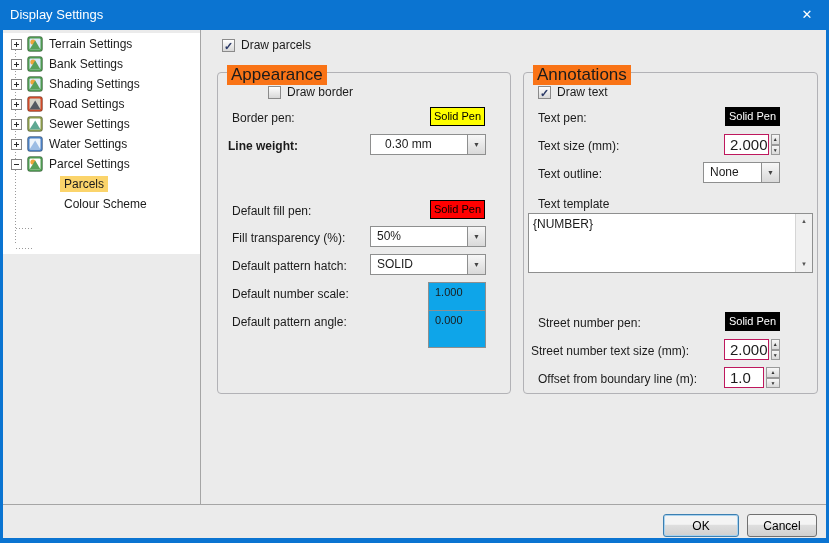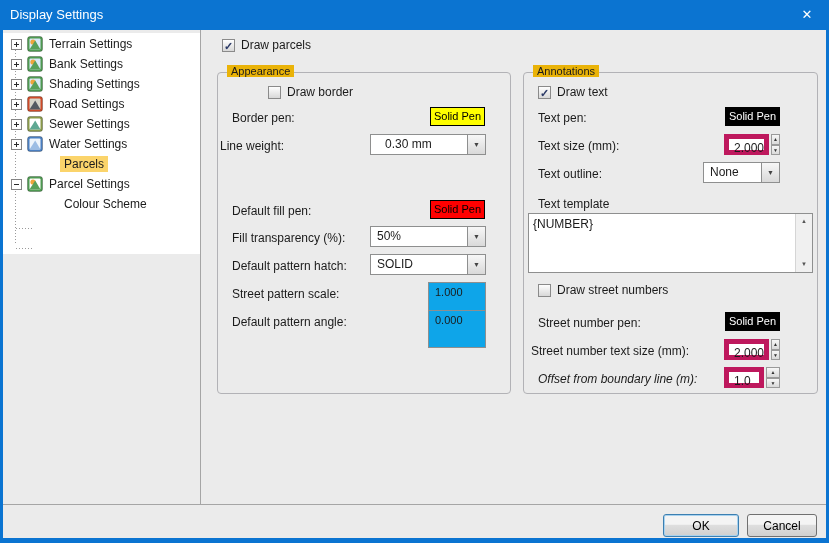--- a/index.html
+++ b/index.html
@@ -22,42 +22,42 @@
   .expander{position:absolute;left:8px;top:5px;width:9px;height:9px;background:#fff;border:1px solid #848484;}
   .expander .h{position:absolute;left:2px;top:4px;width:5px;height:1px;background:#2b2b2b;}
   .expander .v{position:absolute;left:4px;top:2px;width:1px;height:5px;background:#2b2b2b;}
   .ticon{position:absolute;left:24px;top:2px;width:16px;height:16px;}
   #treelines{position:absolute;left:12px;top:14px;width:1px;height:200px;
     background-image:linear-gradient(#9a9a9a 1px,transparent 1px);background-size:1px 3px;}
   .stub{position:absolute;left:13px;width:18px;height:1px;
     background-image:linear-gradient(90deg,#9a9a9a 1px,transparent 1px);background-size:3px 1px;}
   
   .group{position:absolute;border:1px solid #b2b2b6;border-radius:4px;}
-  .group>.legend{position:absolute;top:-8px;left:9px;background:#eab308;padding:0 4px;font-size:11px;}
+  .group>.legend{position:absolute;top:-8px;left:9px;background:#f97316;padding:0 4px;font-size:17px;}
   .flabel{position:absolute;white-space:nowrap;font-size:12px;}
   
   .cbrow{position:absolute;display:flex;align-items:center;gap:6px;}
   .checkbox{display:inline-block;width:13px;height:13px;border:1px solid #8a8a8a;
     background:linear-gradient(#fefefe,#d8d8d8);font-size:11px;line-height:12px;text-align:center;
     color:#2b3a67;font-weight:bold;box-sizing:border-box;}
   
   .penbtn{position:absolute;width:55px;height:19px;border:1px solid #000;font-size:11px;
     text-align:center;line-height:17px;box-sizing:border-box;cursor:pointer;}
   
   .combo{position:absolute;height:21px;background:#fff;border:1px solid #8e8f8f;box-sizing:border-box;display:flex;}
   .combo .val{flex:1;line-height:19px;padding-left:6px;font-size:12px;white-space:nowrap;overflow:hidden;}
   .combo .btn{width:17px;border-left:1px solid #8e8f8f;background:linear-gradient(#f7f7f7,#d9d9d9);
     display:flex;align-items:center;justify-content:center;font-size:7px;color:#444;cursor:pointer;}
   
   .field{position:absolute;height:38px;background:#0ea5e9;border:1px solid #8e8f8f;box-sizing:border-box;
     line-height:19px;padding-left:6px;font-size:11px;}
   
   .spinner{position:absolute;height:21px;width:56px;display:flex;box-sizing:border-box;}
-  .spinner .num{flex:1;background:#fff;border:5px solid #be185d;box-sizing:border-box;
-    line-height:19px;padding-left:5px;font-size:12px;}
+  .spinner .num{flex:1;background:#fff;border:1px solid #be185d;box-sizing:border-box;
+    line-height:19px;padding-left:5px;font-size:15px;}
   .spinner .btns{width:14px;display:flex;flex-direction:column;margin-left:2px;}
   .spinner .btns span{flex:1;border:1px solid #9a9a9a;background:linear-gradient(#f7f7f7,#d9d9d9);
     font-size:5px;color:#333;text-align:center;line-height:8px;box-sizing:border-box;cursor:pointer;}
   
   .textarea{position:absolute;background:#fff;border:1px solid #8e8f8f;box-sizing:border-box;}
   .textarea .content{position:absolute;left:4px;top:3px;font-size:12px;}
   .textarea .sbar{position:absolute;right:0;top:0;bottom:0;width:16px;background:#f0f0f0;border-left:1px solid #d5d5d5;}
   .textarea .sbar span{position:absolute;left:0;width:16px;height:15px;text-align:center;font-size:6px;
     line-height:15px;color:#555;cursor:pointer;}
   .textarea .sbar .up{top:0;}
@@ -151,34 +151,34 @@
             <span class="h"></span>
             <span class="v"></span>
           </span>
           <span class="ticon"><svg width="16" height="16" viewBox="0 0 16 16" xmlns="http://www.w3.org/2000/svg">
               <rect x="0.5" y="0.5" width="15" height="15" rx="2.5" fill="#4a7fc1" stroke="rgba(0,0,0,0.25)"></rect>
               <rect x="2.5" y="2.5" width="11" height="11" rx="1" fill="#eef4fb"></rect>
               <path d="M2.5 13.5 L8.2 4.6 L13.5 13.5 Z" fill="#9dbde4"></path>
             </svg></span>
           <span class="lbl">Water Settings</span>
         </div>
+        <div class="trow">
+          <span class="expander">
+            <span class="h"></span>
+          </span>
+          <span class="ticon"><svg width="16" height="16" viewBox="0 0 16 16" xmlns="http://www.w3.org/2000/svg">
+              <rect x="0.5" y="0.5" width="15" height="15" rx="2.5" fill="#4e9a51" stroke="rgba(0,0,0,0.25)"></rect>
+              <rect x="2.5" y="2.5" width="11" height="11" rx="1" fill="#ffffff"></rect>
+              <circle cx="6" cy="6" r="2.6" fill="#f0a53c"></circle>
+              <path d="M2.5 13.5 L8.2 4.6 L13.5 13.5 Z" fill="#58a05a"></path>
+            </svg></span>
+          <span class="lbl">Parcel Settings</span>
+        </div>
         <div class="trow child">
           <span class="lbl sel" style="background: rgb(251, 212, 107);">Parcels</span>
-        </div>
-        <div class="trow">
-          <span class="expander">
-            <span class="h"></span>
-          </span>
-          <span class="ticon"><svg width="16" height="16" viewBox="0 0 16 16" xmlns="http://www.w3.org/2000/svg">
-              <rect x="0.5" y="0.5" width="15" height="15" rx="2.5" fill="#4e9a51" stroke="rgba(0,0,0,0.25)"></rect>
-              <rect x="2.5" y="2.5" width="11" height="11" rx="1" fill="#ffffff"></rect>
-              <circle cx="6" cy="6" r="2.6" fill="#f0a53c"></circle>
-              <path d="M2.5 13.5 L8.2 4.6 L13.5 13.5 Z" fill="#58a05a"></path>
-            </svg></span>
-          <span class="lbl">Parcel Settings</span>
         </div>
         <div class="trow child">
           <span class="lbl">Colour Scheme</span>
         </div>
       </div>
     <div id="vsep"></div>
     <div id="hsep"></div>
 
     <div class="cbrow" style="left:219px;top:8px;">
       <span class="checkbox">✓</span>
@@ -189,42 +189,42 @@
       <span class="legend">Appearance</span>
 
       <div class="cbrow" style="left:14px;top:12px;padding-left:36px;">
         <span class="checkbox"></span>
         <span>Draw border</span>
       </div>
 
       <span class="flabel" style="left:14px;top:38px;">Border pen:</span>
       <span class="penbtn" style="left: 212px; top: 34px; background: rgb(255, 255, 0); color: rgb(0, 0, 0);">Solid Pen</span>
 
-      <span class="flabel" style="left:2px;top:66px;">Line weight:</span>
+      <span class="flabel" style="left:10px;top:66px;font-weight:bold;">Line weight:</span>
       <div class="combo" style="left:152px;top:61px;width:116px;">
         <span class="val" style="padding-left:14px;">0.30 mm</span>
         <span class="btn">▼</span>
       </div>
 
       <span class="flabel" style="left:14px;top:131px;">Default fill pen:</span>
       <span class="penbtn" style="left: 212px; top: 127px; background: rgb(255, 0, 0); color: rgb(0, 0, 0);">Solid Pen</span>
 
       <span class="flabel" style="left:14px;top:158px;">Fill transparency (%):</span>
       <div class="combo" style="left:152px;top:153px;width:116px;">
         <span class="val">50%</span>
         <span class="btn">▼</span>
       </div>
 
       <span class="flabel" style="left:14px;top:186px;">Default pattern hatch:</span>
       <div class="combo" style="left:152px;top:181px;width:116px;">
         <span class="val">SOLID</span>
         <span class="btn">▼</span>
       </div>
 
-      <span class="flabel" style="left:14px;top:214px;">Street pattern scale:</span>
+      <span class="flabel" style="left:14px;top:214px;">Default number scale:</span>
       <span class="field" style="left:210px;top:209px;width:58px;">1.000</span>
 
       <span class="flabel" style="left:14px;top:242px;">Default pattern angle:</span>
       <span class="field" style="left:210px;top:237px;width:58px;">0.000</span>
     </div>
 
     <div class="group" style="left:520px;top:42px;width:293px;height:320px;">
       <span class="legend">Annotations</span>
 
       <div class="cbrow" style="left:14px;top:12px;">
@@ -252,38 +252,34 @@
 
       <span class="flabel" style="left:14px;top:124px;">Text template</span>
       <div class="textarea" style="left:4px;top:140px;width:285px;height:60px;">
         <span class="content">{NUMBER}</span>
         <span class="sbar">
           <span class="up">▲</span>
           <span class="dn">▼</span>
         </span>
       </div>
 
-      <div class="cbrow" style="left:14px;top:210px;">
-        <span class="checkbox"></span>
-        <span>Draw street numbers</span>
-      </div>
 
       <span class="flabel" style="left:14px;top:243px;">Street number pen:</span>
       <span class="penbtn" style="left: 201px; top: 239px; background: rgb(0, 0, 0); color: rgb(255, 255, 255);">Solid Pen</span>
 
       <span class="flabel" style="left:7px;top:271px;">Street number text size (mm):</span>
       <div class="spinner" style="left:200px;top:266px;">
         <span class="num">2.000</span>
         <span class="btns">
             <span>▲</span>
             <span>▼</span>
           </span>
       </div>
 
-      <span class="flabel" style="left:14px;top:299px;font-style:italic;">Offset from boundary line (m):</span>
+      <span class="flabel" style="left:14px;top:299px;">Offset from boundary line (m):</span>
       <div class="spinner" style="left:200px;top:294px;">
         <span class="num">1.0</span>
         <span class="btns">
             <span>▲</span>
             <span>▼</span>
           </span>
       </div>
     </div>
 
     <button class="btn-std default" style="left:660px;top:484px;width:76px;">OK</button>

